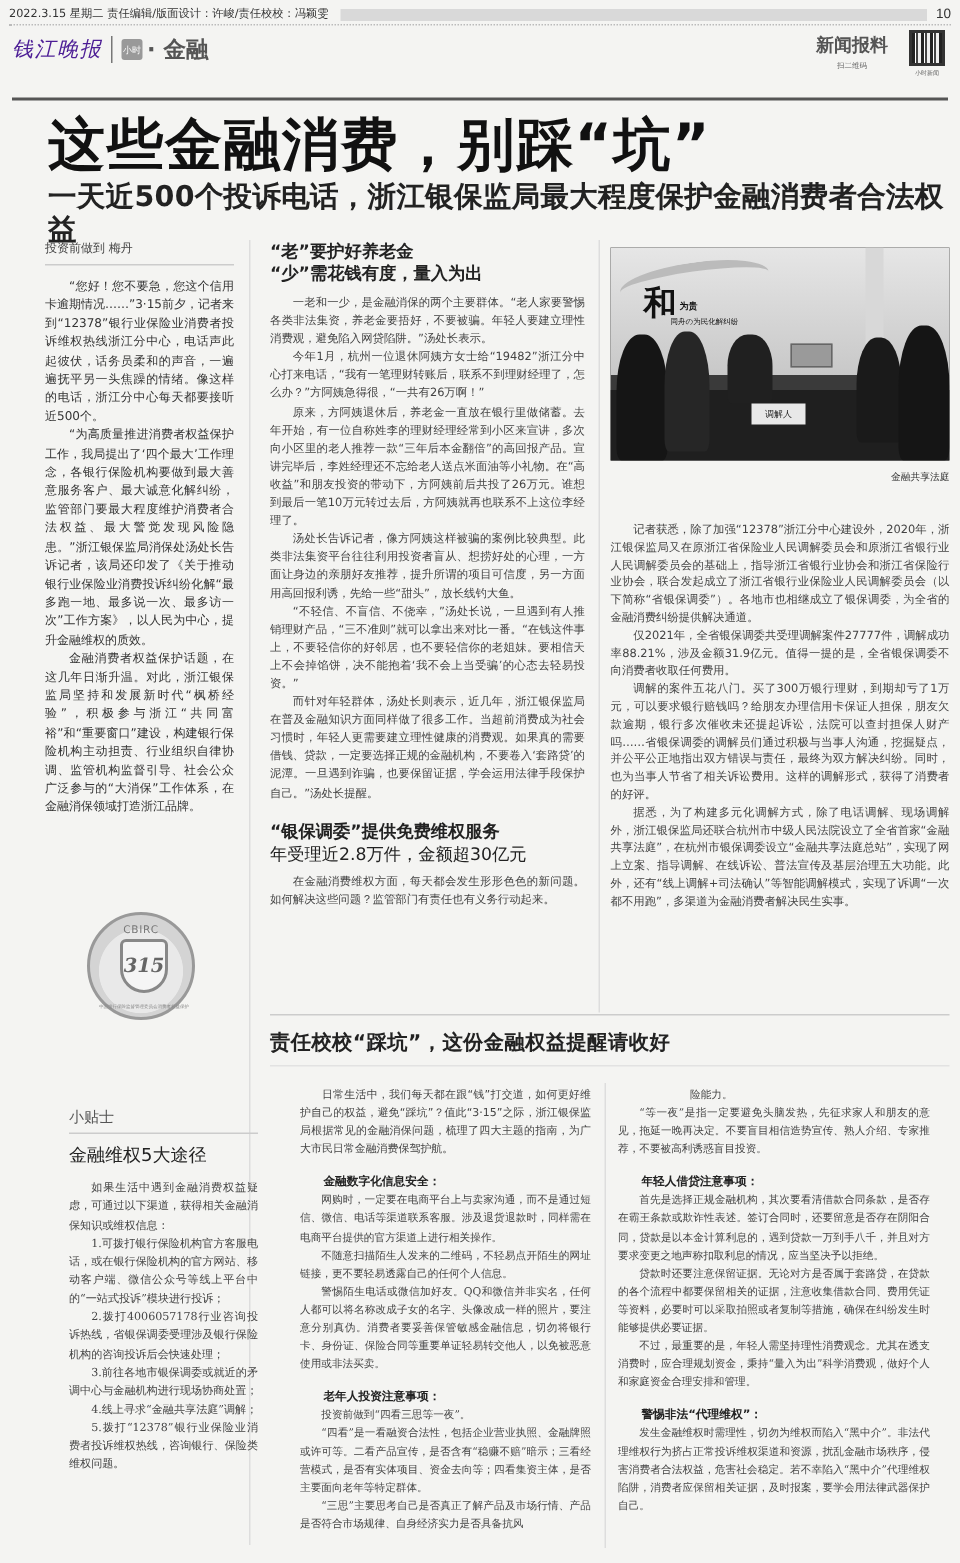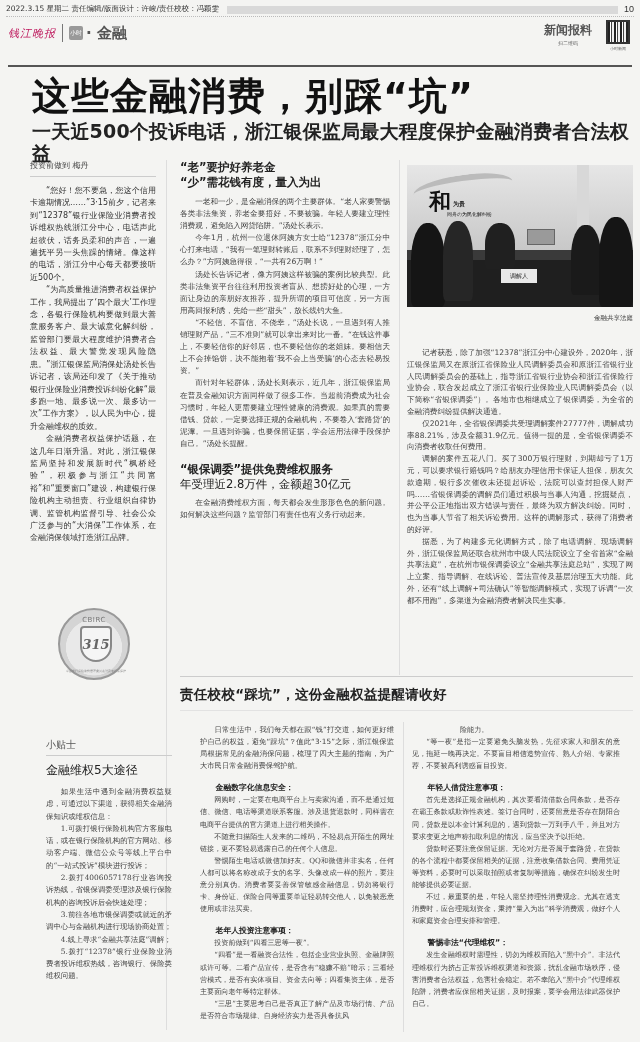--- a/index.html
+++ b/index.html
@@ -6,21 +6,21 @@
   html, body { width: 640px; height: 1042px; background: #f4f4f2; overflow: hidden; }
   body { position: relative; font-family: "DejaVu Sans", sans-serif; color: #2a2a2a; }
 
   .topbar { position: absolute; left: 6px; top: 2px; width: 628px; height: 12px; font-size: 7.5px; color: #333; display: flex; align-items: flex-end; }
   .topbar .meta { white-space: nowrap; }
   .topbar .bar { flex: 1; height: 8px; background: #d9d9d9; margin: 0 6px 0 8px; }
   .topbar .page-no { font-size: 9px; font-family: "Liberation Sans", sans-serif; }
   .dash { position: absolute; left: 6px; top: 16px; width: 628px; border-top: 1px dotted #bbb; }
 
   .masthead { position: absolute; left: 8px; top: 20px; height: 26px; display: flex; align-items: center; }
-  .logo-text { font-family: "DejaVu Serif", serif; font-size: 11px; font-style: italic; color: #be185d; letter-spacing: 1px; }
+  .logo-text { font-family: "DejaVu Serif", serif; font-size: 14px; font-style: italic; color: #4c1d95; letter-spacing: 1px; }
   .logo-sep { width: 1px; height: 18px; background: #777; margin: 0 6px; }
   .logo-box { width: 14px; height: 14px; background: #999; border-radius: 2px; color: #fff; font-size: 6px; display: flex; align-items: center; justify-content: center; }
   .section-name { font-size: 15px; font-weight: bold; color: #555; margin-left: 3px; }
 
   .news-tip { position: absolute; right: 48px; top: 22px; text-align: center; }
   .news-tip .t1 { font-size: 12px; color: #555; font-weight: bold; }
   .news-tip .t2 { font-size: 5px; color: #666; margin-top: 1px; }
   .qr { position: absolute; right: 10px; top: 20px; width: 24px; height: 24px;
         background:
           repeating-linear-gradient(90deg, #222 0 2px, #fff 2px 3px, #444 3px 4px, #eee 4px 6px),
@@ -115,21 +115,22 @@
   <p class="p-left">金融消费者权益保护话题，在这几年日渐升温。对此，浙江银保监局坚持和发展新时代“枫桥经验”，积极参与浙江“共同富裕”和“重要窗口”建设，构建银行保险机构主动担责、行业组织自律协调、监管机构监督引导、社会公众广泛参与的“大消保”工作体系，在金融消保领域打造浙江品牌。</p>
 </div>
 <div class="vrule" style="left:166px; top:160px; height:870px;"></div>
 
 <div class="col-mid">
   <div class="sub-head">
     <div>“老”要护好养老金</div>
     <div style="margin-bottom:6px;">“少”需花钱有度，量入为出</div>
   </div>
   <p class="p-mid">一老和一少，是金融消保的两个主要群体。“老人家要警惕各类非法集资，养老金要捂好，不要被骗。年轻人要建立理性消费观，避免陷入网贷陷阱。”汤处长表示。</p>
-  <p class="p-mid">今年1月，杭州一位退休阿姨方女士给“12378”浙江分中心打来电话，“我有一笔理财转账后，联系不到理财经理了，怎么办？”方阿姨急得很，“一共有26万啊！”</p>
+  <p class="p-mid">今年1月，杭州一位退休阿姨方女士给“19482”浙江分中心打来电话，“我有一笔理财转账后，联系不到理财经理了，怎么办？”方阿姨急得很，“一共有26万啊！”</p>
+  <p class="p-mid">原来，方阿姨退休后，养老金一直放在银行里做储蓄。去年开始，有一位自称姓李的理财经理经常到小区来宣讲，多次向小区里的老人推荐一款“三年后本金翻倍”的高回报产品。宣讲完毕后，李姓经理还不忘给老人送点米面油等小礼物。在“高收益”和朋友投资的带动下，方阿姨前后共投了26万元。谁想到最后一笔10万元转过去后，方阿姨就再也联系不上这位李经理了。</p>
   <p class="p-mid">汤处长告诉记者，像方阿姨这样被骗的案例比较典型。此类非法集资平台往往利用投资者盲从、想捞好处的心理，一方面让身边的亲朋好友推荐，提升所谓的项目可信度，另一方面用高回报利诱，先给一些“甜头”，放长线钓大鱼。</p>
   <p class="p-mid">“不轻信、不盲信、不侥幸，”汤处长说，一旦遇到有人推销理财产品，“三不准则”就可以拿出来对比一番。“在钱这件事上，不要轻信你的好邻居，也不要轻信你的老姐妹。要相信天上不会掉馅饼，决不能抱着‘我不会上当受骗’的心态去轻易投资。”</p>
   <p class="p-mid">而针对年轻群体，汤处长则表示，近几年，浙江银保监局在普及金融知识方面同样做了很多工作。当超前消费成为社会习惯时，年轻人更需要建立理性健康的消费观。如果真的需要借钱、贷款，一定要选择正规的金融机构，不要卷入‘套路贷’的泥潭。一旦遇到诈骗，也要保留证据，学会运用法律手段保护自己。”汤处长提醒。</p>
   <div class="sub-head-2" style="margin-top:12px;">
     <div style="font-weight:bold;">“银保调委”提供免费维权服务</div>
     <div style="margin-bottom:5px;">年受理近2.8万件，金额超30亿元</div>
   </div>
   <p class="p-mid">在金融消费维权方面，每天都会发生形形色色的新问题。如何解决这些问题？监管部门有责任也有义务行动起来。</p>
 </div>
 <div class="vrule" style="left:399px; top:160px; height:515px;"></div>

